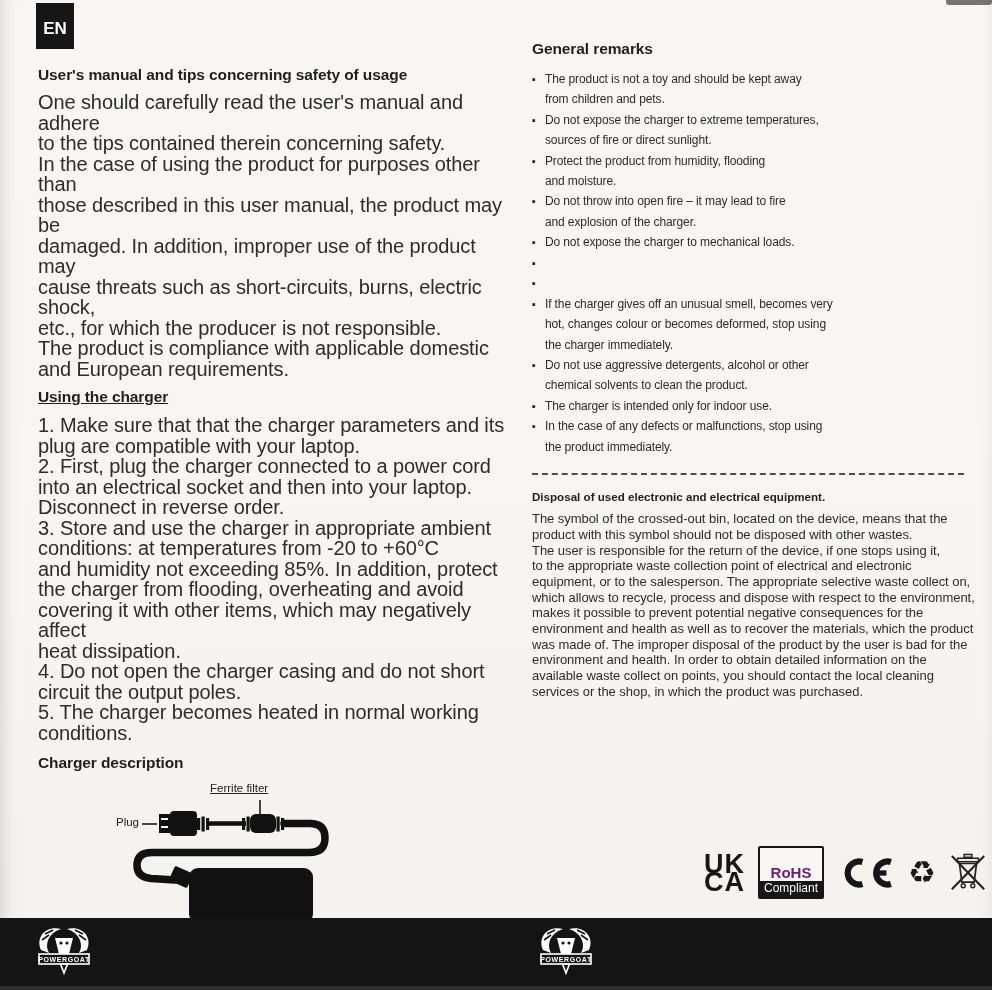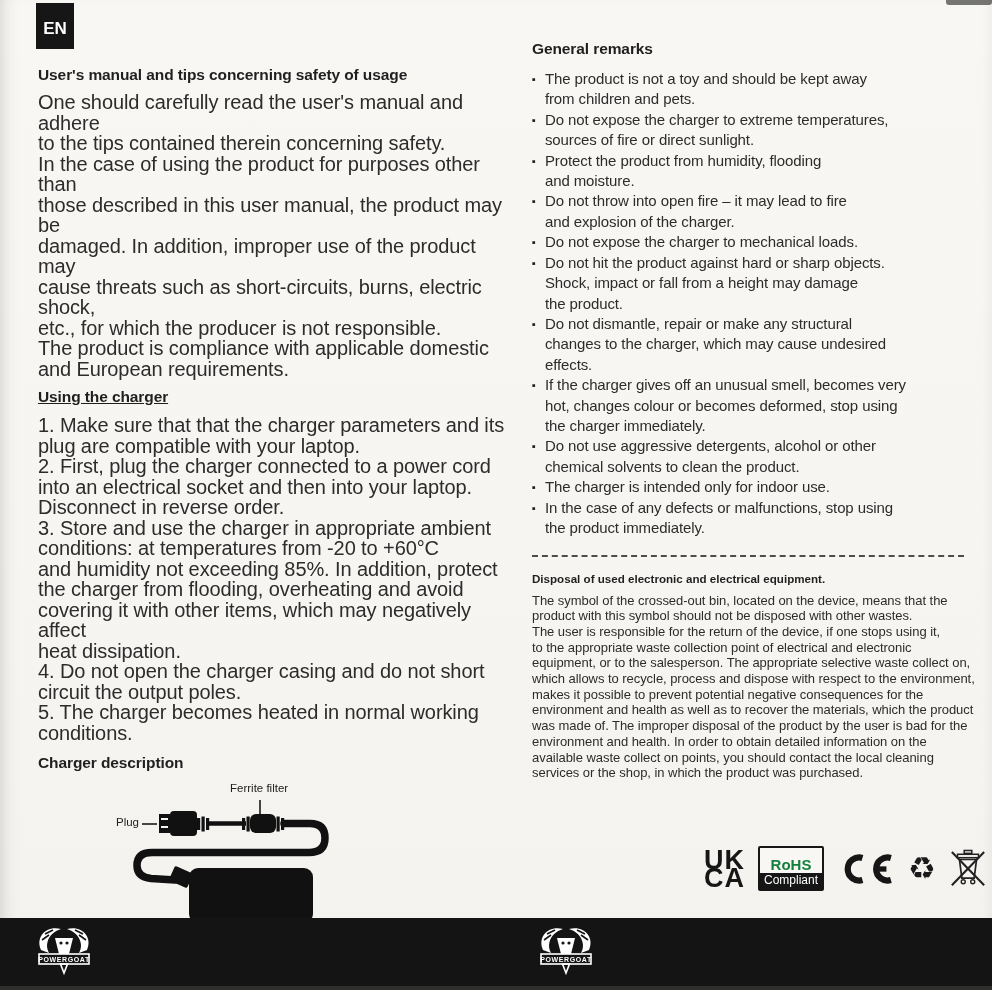--- a/index.html
+++ b/index.html
@@ -16,42 +16,42 @@
   .col-left{position:absolute;left:38px;top:66px;width:470px;}
   .col-right{position:absolute;left:532px;top:40px;width:452px;}
   .h-manual{margin-bottom:8px;}
   .p-manual{margin-bottom:9px;}
   .h-using{margin-bottom:9px;text-decoration:underline;}
   .steps{margin-bottom:11px;}
   .h-desc{margin-bottom:4px;}
   
   .diagram{position:relative;width:440px;height:196px;}
   .diagram-label{position:absolute;font-size:11.5px;color:#222;}
-  .lbl-ferrite{left:192px;top:6px;}
+  .lbl-ferrite{left:172px;top:6px;text-decoration:underline;}
   .lbl-plug{left:78px;top:40px;}
   .lbl-charger{left:238px;top:163px;}
   
   .set-row{display:flex;align-items:flex-end;gap:26px;font-size:15px;margin-top:8px;}
   .set-label{font-weight:bold;}
   .set-items{display:flex;gap:16px;}
   .set-item{display:flex;gap:8px;align-items:baseline;}
   .bullet-marker{font-size:11px;line-height:20.5px;color:#1d1d1d;}
   
   .h-remarks{margin-bottom:11px;}
   .bullet-row{display:flex;gap:9px;}
   .bullet-row .bullet-marker{flex:0 0 auto;margin-top:0;}
-  .bullet-text{font-size:15px;line-height:20.4px;letter-spacing:-0.1px;}
+  .bullet-text{font-size:12px;line-height:20.4px;letter-spacing:-0.1px;}
   .dashed-sep{border:none;border-top:2px dashed #4d4d4d;margin:16px 0 0 0;width:432px;}
   .h-disposal{font-size:11.6px;font-weight:bold;color:#1f1f1f;margin-top:15px;}
   .p-disposal{font-size:13px;line-height:15.7px;margin-top:8px;letter-spacing:-0.05px;}
   
   .certs{position:absolute;left:704px;top:846px;display:flex;align-items:center;gap:13px;}
   .ukca{font-weight:bold;font-size:27px;line-height:18px;letter-spacing:1px;color:#161616;}
   .rohs{width:62px;border:2.5px solid #161616;border-radius:2px;text-align:center;background:#f8f7f4;}
-  .rohs-top{font-weight:bold;font-size:15px;line-height:17px;color:#15803d;padding:8px 2px 0 2px;}
+  .rohs-top{font-weight:bold;font-size:15px;line-height:17px;color:#701a75;padding:16px 2px 0 2px;}
   .rohs-bottom{background:#161616;color:#fff;font-size:12px;line-height:13px;padding:1px 2px 2px 2px;}
   .recycle-glyph{font-size:31px;line-height:31px;color:#1a1a1a;}
   
   .footer-bar{position:absolute;left:0;top:918px;width:992px;height:72px;background:#141414;}
   .footer-bar::after{content:"";position:absolute;left:0;bottom:0;width:100%;height:4px;background:#2e2e2c;}
   .goat-logo{position:absolute;top:6px;}
   .goat-left{left:34px;}
   .goat-right{left:536px;}
 </style>
 </head>
@@ -173,29 +173,23 @@
         <span class="bullet-marker">▪</span>
         <span class="bullet-text prewrap">Do not throw into open fire – it may lead to fire
 and explosion of the charger.</span>
       </div>
         <div class="bullet-row">
         <span class="bullet-marker">▪</span>
         <span class="bullet-text prewrap">Do not expose the charger to mechanical loads.</span>
       </div>
         <div class="bullet-row">
         <span class="bullet-marker">▪</span>
-        <span class="bullet-text prewrap">Do not hit the product against hard or sharp objects.
-Shock, impact or fall from a height may damage
-the product.</span>
-      </div>
-        <div class="bullet-row">
-        <span class="bullet-marker">▪</span>
-        <span class="bullet-text prewrap">Do not dismantle, repair or make any structural
-changes to the charger, which may cause undesired
-effects.</span>
+      </div>
+        <div class="bullet-row">
+        <span class="bullet-marker">▪</span>
       </div>
         <div class="bullet-row">
         <span class="bullet-marker">▪</span>
         <span class="bullet-text prewrap">If the charger gives off an unusual smell, becomes very
 hot, changes colour or becomes deformed, stop using
 the charger immediately.</span>
       </div>
         <div class="bullet-row">
         <span class="bullet-marker">▪</span>
         <span class="bullet-text prewrap">Do not use aggressive detergents, alcohol or other

